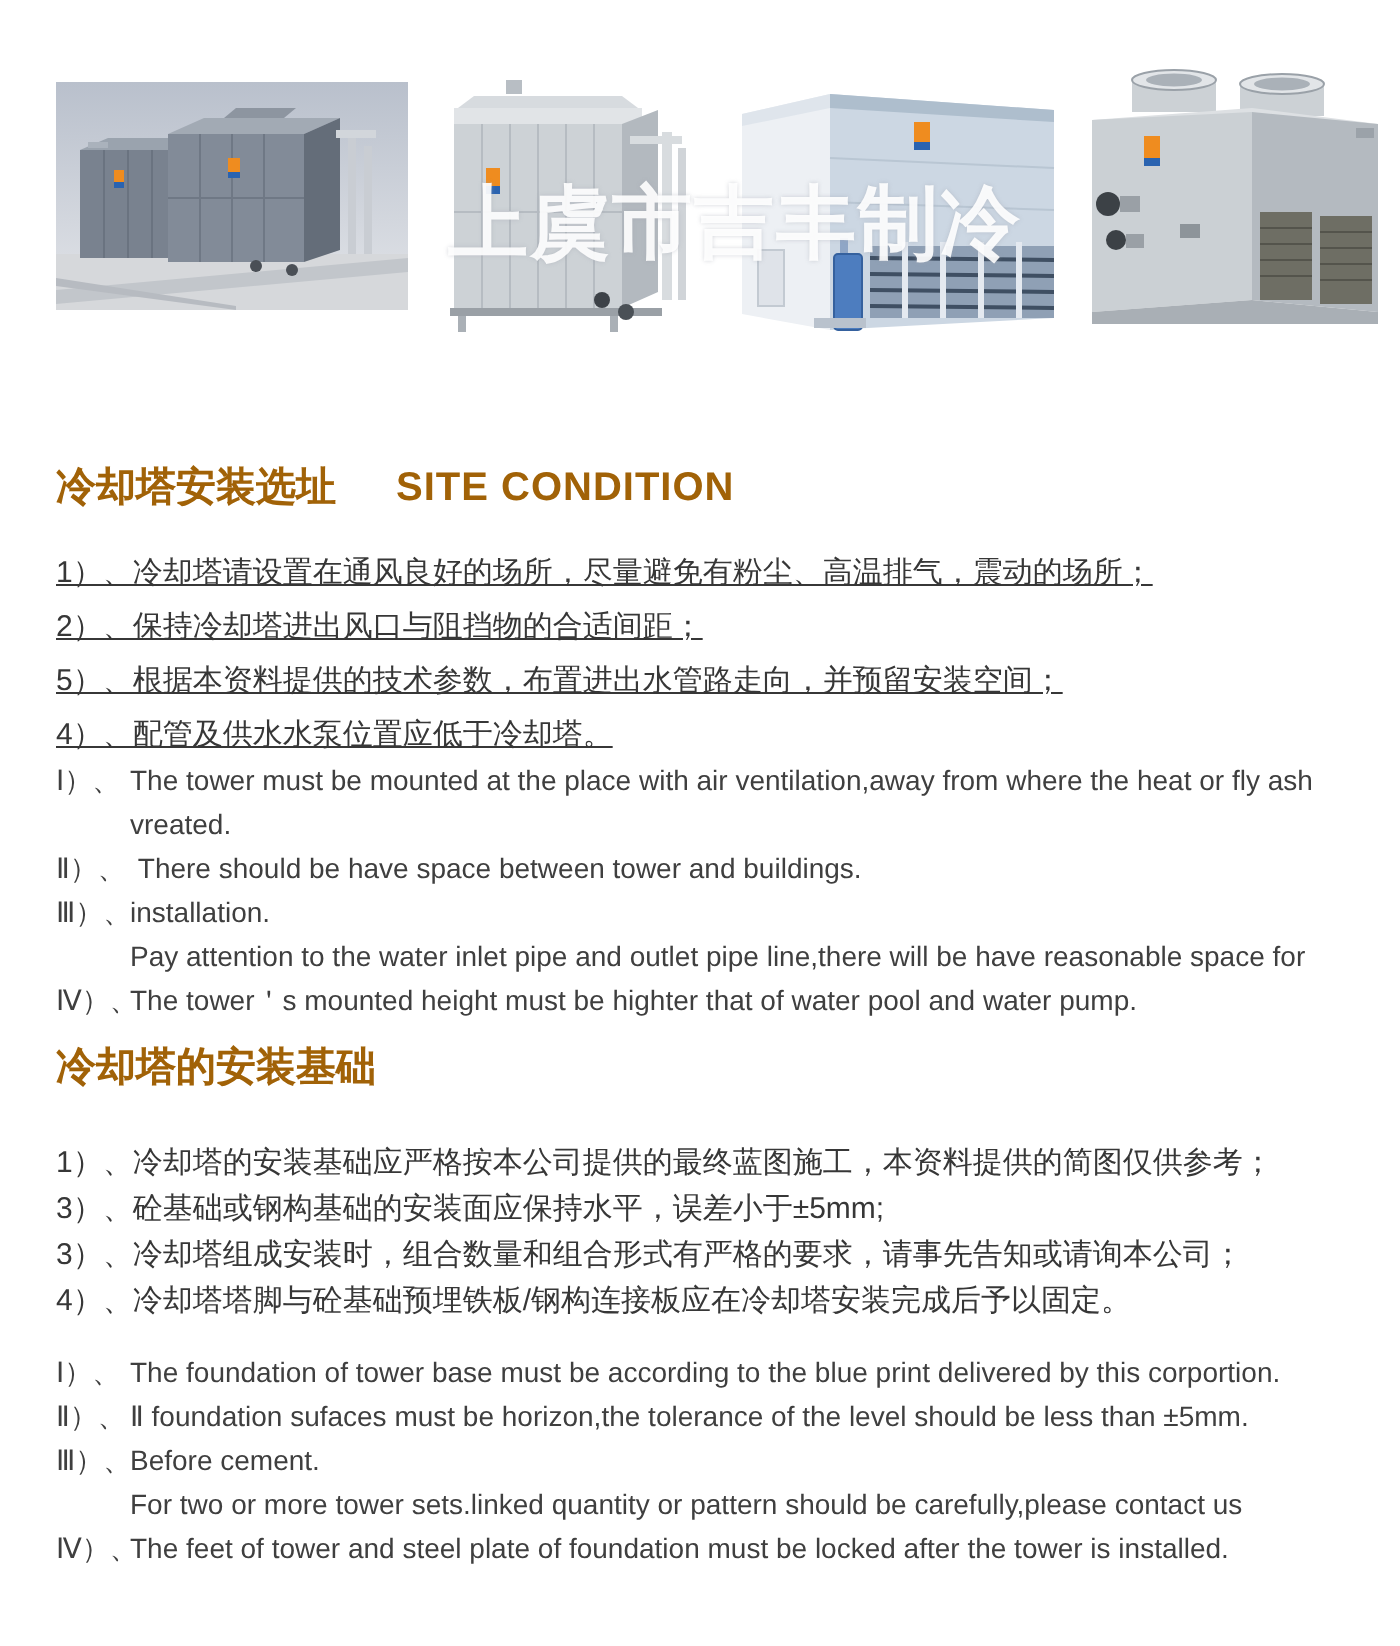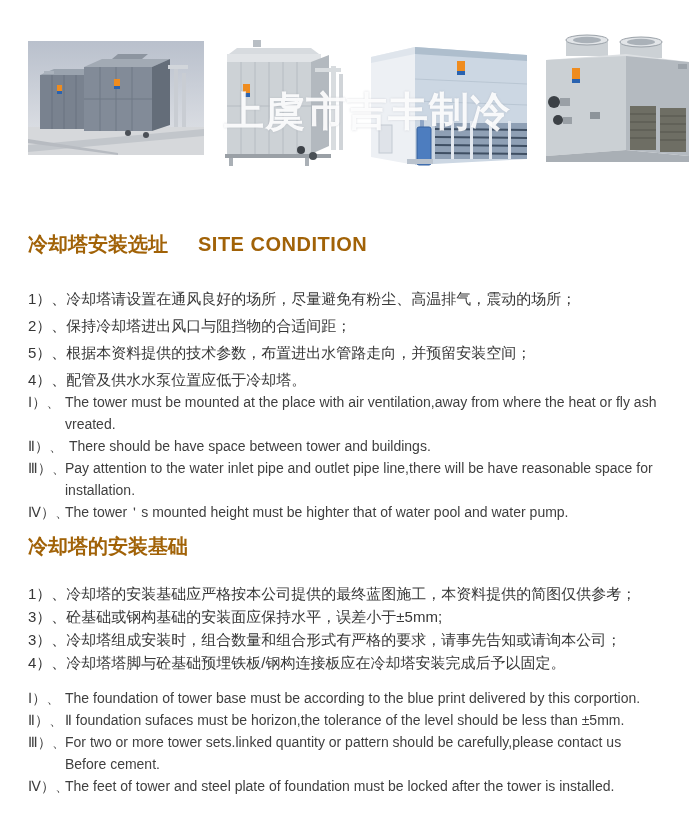--- a/index.html
+++ b/index.html
@@ -21,21 +21,21 @@
     font-size:40px;font-weight:bold;letter-spacing:1px;white-space:nowrap;
     color:rgba(255,255,255,0.90);
     text-shadow:0 0 2px rgba(160,165,175,0.45);
   }
   
   .content{padding:0 28px 0 28px;}
   .sec-heading{color:#a16207;font-weight:bold;font-size:20px;line-height:25px;}
   .h1{margin-top:50px;}
   .h-en{margin-left:30px;letter-spacing:0.5px;}
   .zh-list{font-size:15px;color:#373737;}
-  .s1-zh{margin-top:28px;line-height:27px;}
+  .s1-zh{margin-top:16px;line-height:27px;text-decoration:underline;}
   .zh-line{white-space:nowrap;}
   .en-list{font-size:14px;color:#3f3f3f;}
   .s1-en{margin-top:-2px;}
   .en-item{display:flex;line-height:22px;}
   .en-num{width:37px;flex:none;white-space:nowrap;}
   .en-text{flex:1;white-space:pre-wrap;}
   .h2{margin-top:11px;}
   .s2-zh{margin-top:23px;line-height:23px;}
   .s2-en{margin-top:13px;}
 </style>
@@ -215,21 +215,21 @@
     <div class="en-item">
       <span class="en-num">Ⅰ）、</span>
       <div class="en-text"><div>The tower must be mounted at the place with air ventilation,away from where the heat or fly ash</div><div>vreated.</div></div>
     </div>
     <div class="en-item">
       <span class="en-num">Ⅱ）、</span>
       <div class="en-text"><div> There should be have space between tower and buildings.</div><div></div></div>
     </div>
     <div class="en-item">
       <span class="en-num">Ⅲ）、</span>
-      <div class="en-text"><div>Pay attention to the water inlet pipe and outlet pipe line,there will be have reasonable space for</div><div>installation.</div></div>
+      <div class="en-text"><div>installation.</div><div>Pay attention to the water inlet pipe and outlet pipe line,there will be have reasonable space for</div></div>
     </div>
     <div class="en-item">
       <span class="en-num">Ⅳ）、</span>
       <div class="en-text"><div>The tower＇s mounted height must be highter that of water pool and water pump.</div><div></div></div>
     </div>
   </div>
 
   <div class="sec-heading h2">
     <span class="h-zh">冷却塔的安装基础</span>
   </div>
@@ -245,21 +245,21 @@
     <div class="en-item">
       <span class="en-num">Ⅰ）、</span>
       <div class="en-text"><div>The foundation of tower base must be according to the blue print delivered by this corportion.</div><div></div></div>
     </div>
     <div class="en-item">
       <span class="en-num">Ⅱ）、</span>
       <div class="en-text"><div>Ⅱ foundation sufaces must be horizon,the tolerance of the level should be less than ±5mm.</div><div></div></div>
     </div>
     <div class="en-item">
       <span class="en-num">Ⅲ）、</span>
-      <div class="en-text"><div>For two or more tower sets.linked quantity or pattern should be carefully,please contact us</div><div>Before cement.</div></div>
+      <div class="en-text"><div>Before cement.</div><div>For two or more tower sets.linked quantity or pattern should be carefully,please contact us</div></div>
     </div>
     <div class="en-item">
       <span class="en-num">Ⅳ）、</span>
       <div class="en-text"><div>The feet of tower and steel plate of foundation must be locked after the tower is installed.</div><div></div></div>
     </div>
   </div>
 
 </div>
 
 </body></html>

